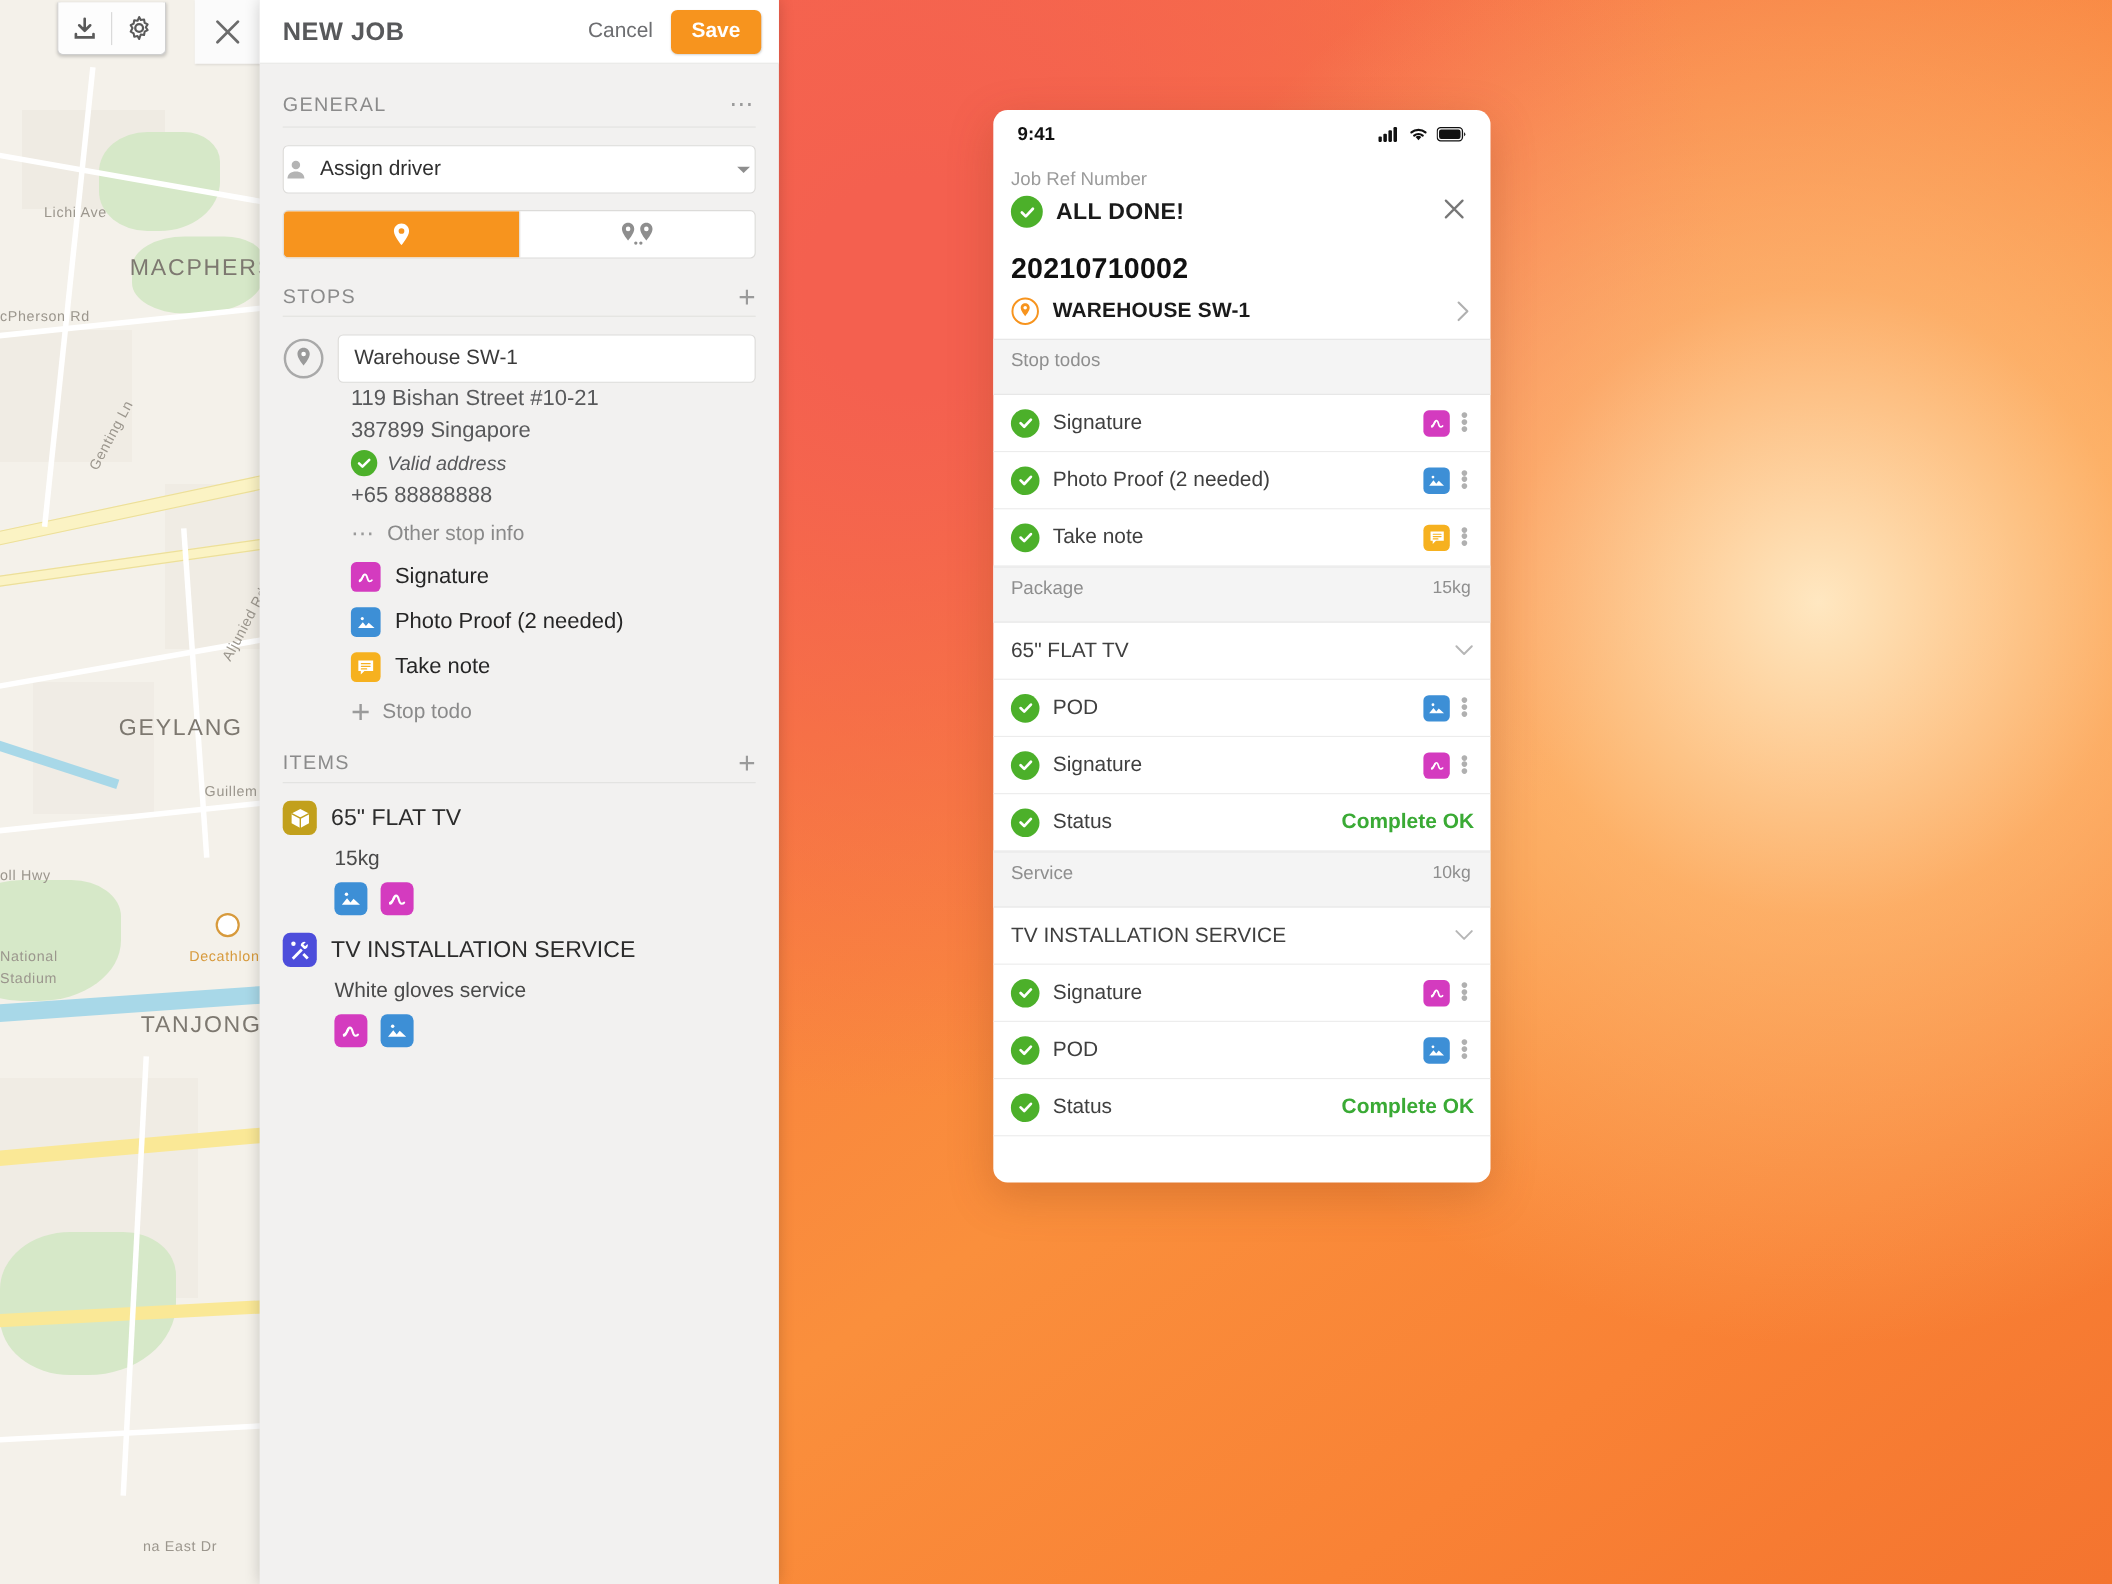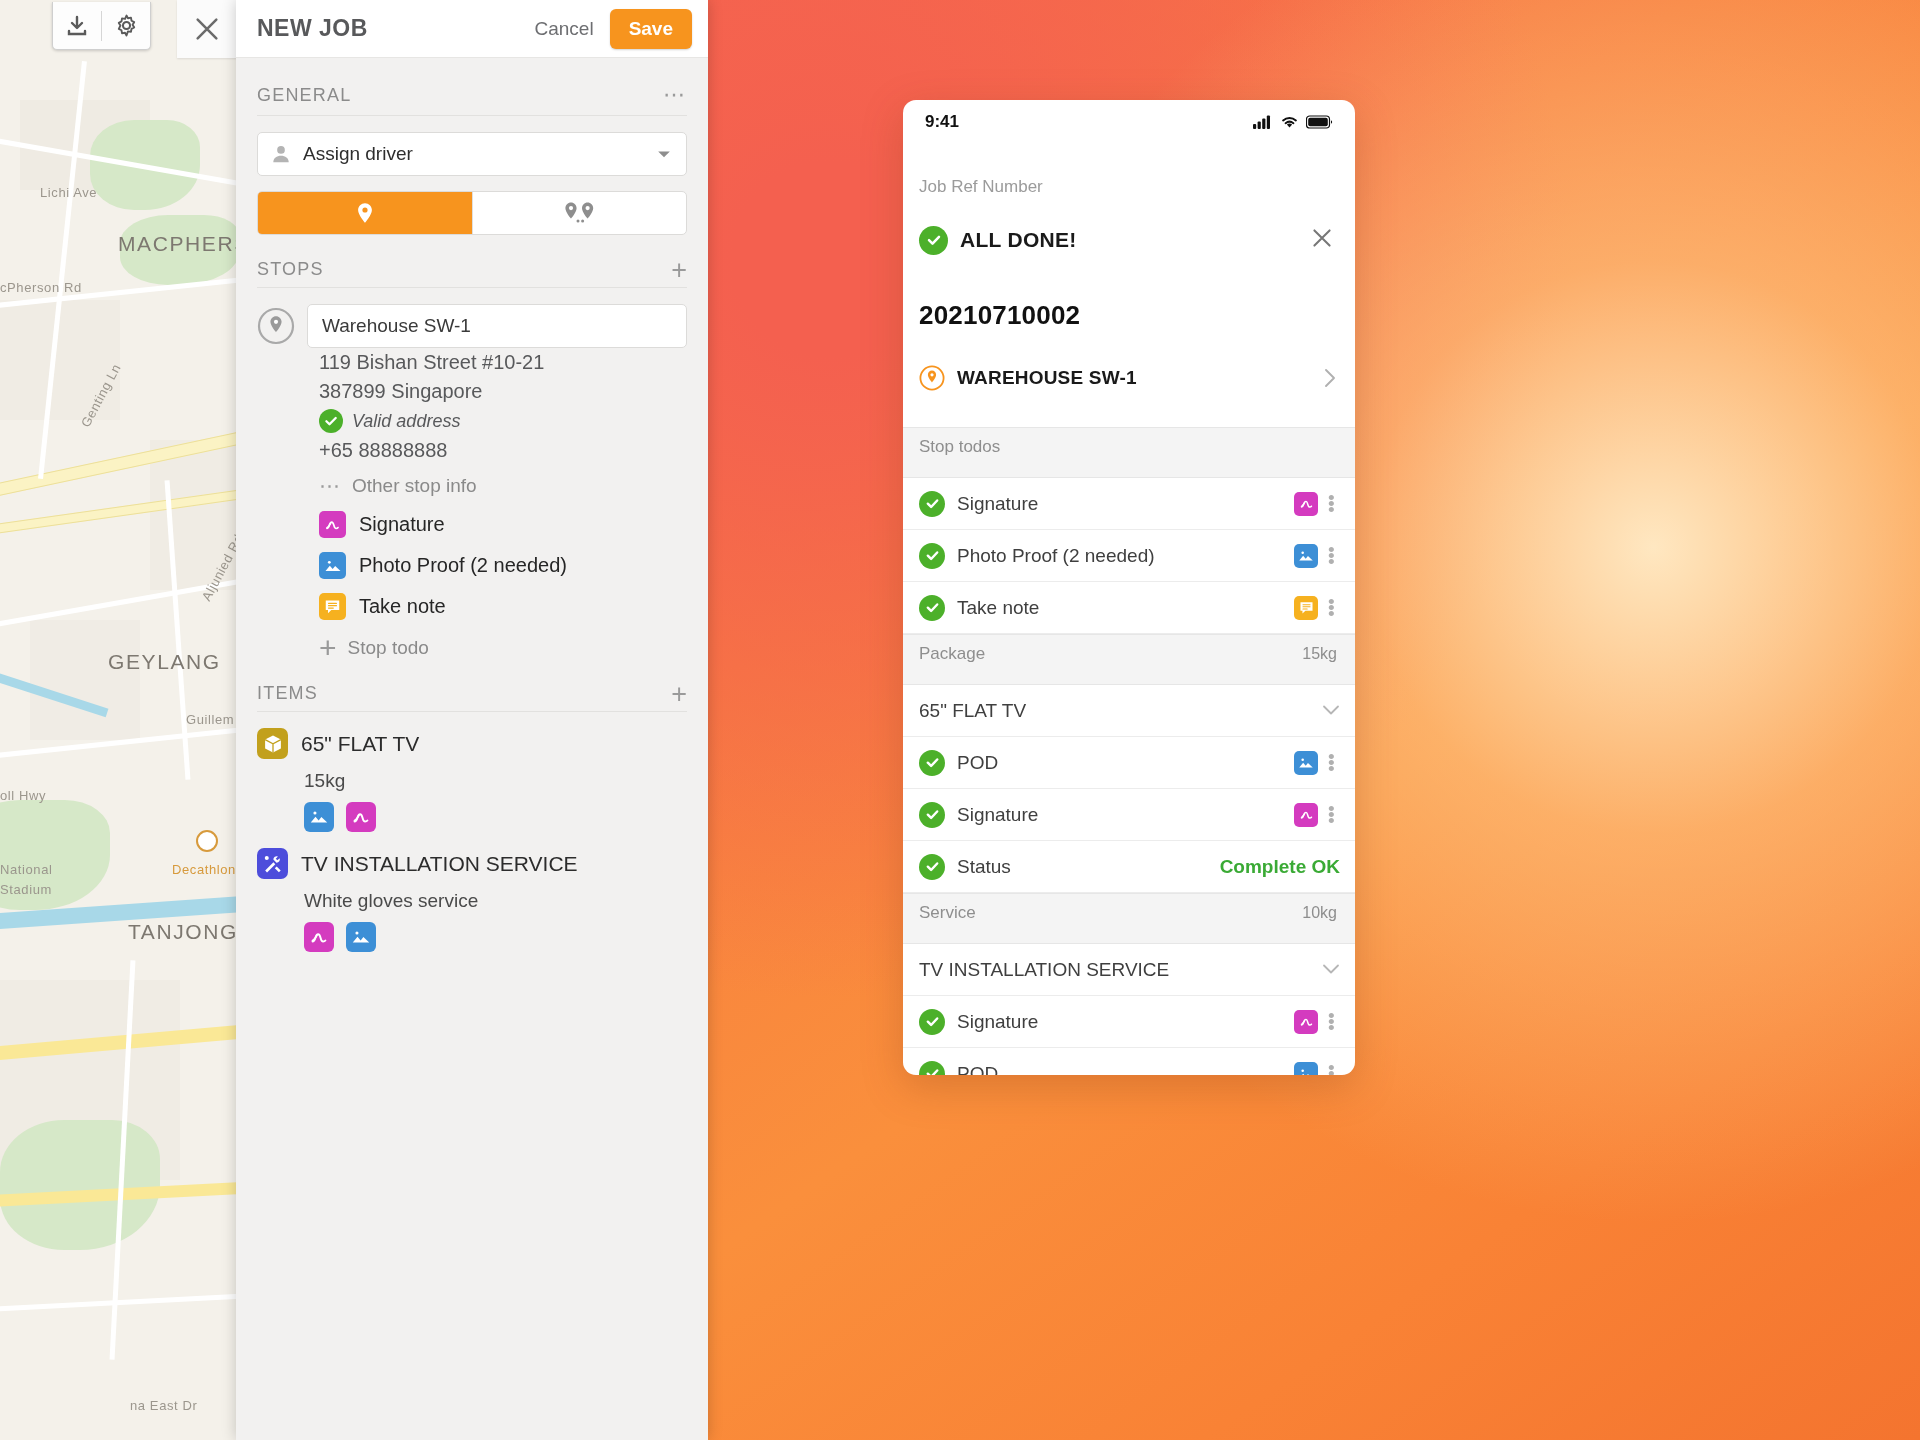--- a/index.html
+++ b/index.html
@@ -98,21 +98,21 @@
     flex: 1; font-size: 18px; color: #8b8b8b; letter-spacing: 1.2px;
   }
   .sec-head .sec-action {
     font-size: 27px; color: #9a9a9a; line-height: 18px; cursor: pointer;
     font-weight: 300;
   }
   .sec-head .sec-dots { font-size: 22px; color: #9a9a9a; letter-spacing: 2px; cursor: pointer; }
 
   .field-box {
     background: #fff; border: 1px solid #dcdbd9; border-radius: 5px;
-    height: 44px; display: flex; align-items: center; padding: 0 12px;
+    height: 44px; display: flex; align-items: center; padding: 0 0;
   }
   .field-box .ph { flex: 1; font-size: 19px; color: #2e2e2e; margin-left: 11px; }
 
   
   #stop-mode-toggle {
     display: flex; margin-top: 15px; height: 44px;
     border: 1px solid #dcdbd9; border-radius: 5px; overflow: hidden; background: #fff;
   }
   #stop-mode-toggle .seg {
     flex: 1; display: flex; align-items: center; justify-content: center; cursor: pointer;
@@ -154,21 +154,21 @@
   .item-head .name { font-size: 21px; color: #2c2c2c; }
   .item-sub { font-size: 19px; color: #4a4a4a; margin: 11px 0 0 47px; }
   .item-icons { display: flex; gap: 12px; margin: 10px 0 0 47px; }
   .item-icons .sq-icon { width: 30px; height: 30px; border-radius: 6px; }
 
   
   #phone-card {
     position: absolute; left: 903px; top: 100px; width: 452px; height: 975px;
     background: #fff; border-radius: 13px; overflow: hidden;
     box-shadow: 0 12px 40px rgba(140,60,20,.28);
-    display: flex; flex-direction: column; gap: 24px;
+    display: flex; flex-direction: column;
   }
   #status-bar {
     height: 44px; display: flex; align-items: center; padding: 0 22px; flex: none;
   }
   #status-time { font-size: 17px; font-weight: bold; color: #111; flex: 1; }
   #status-icons { display: flex; align-items: center; gap: 7px; }
 
   #alldone-row {
     display: flex; align-items: center; padding: 4px 20px 0 16px; flex: none;
   }

